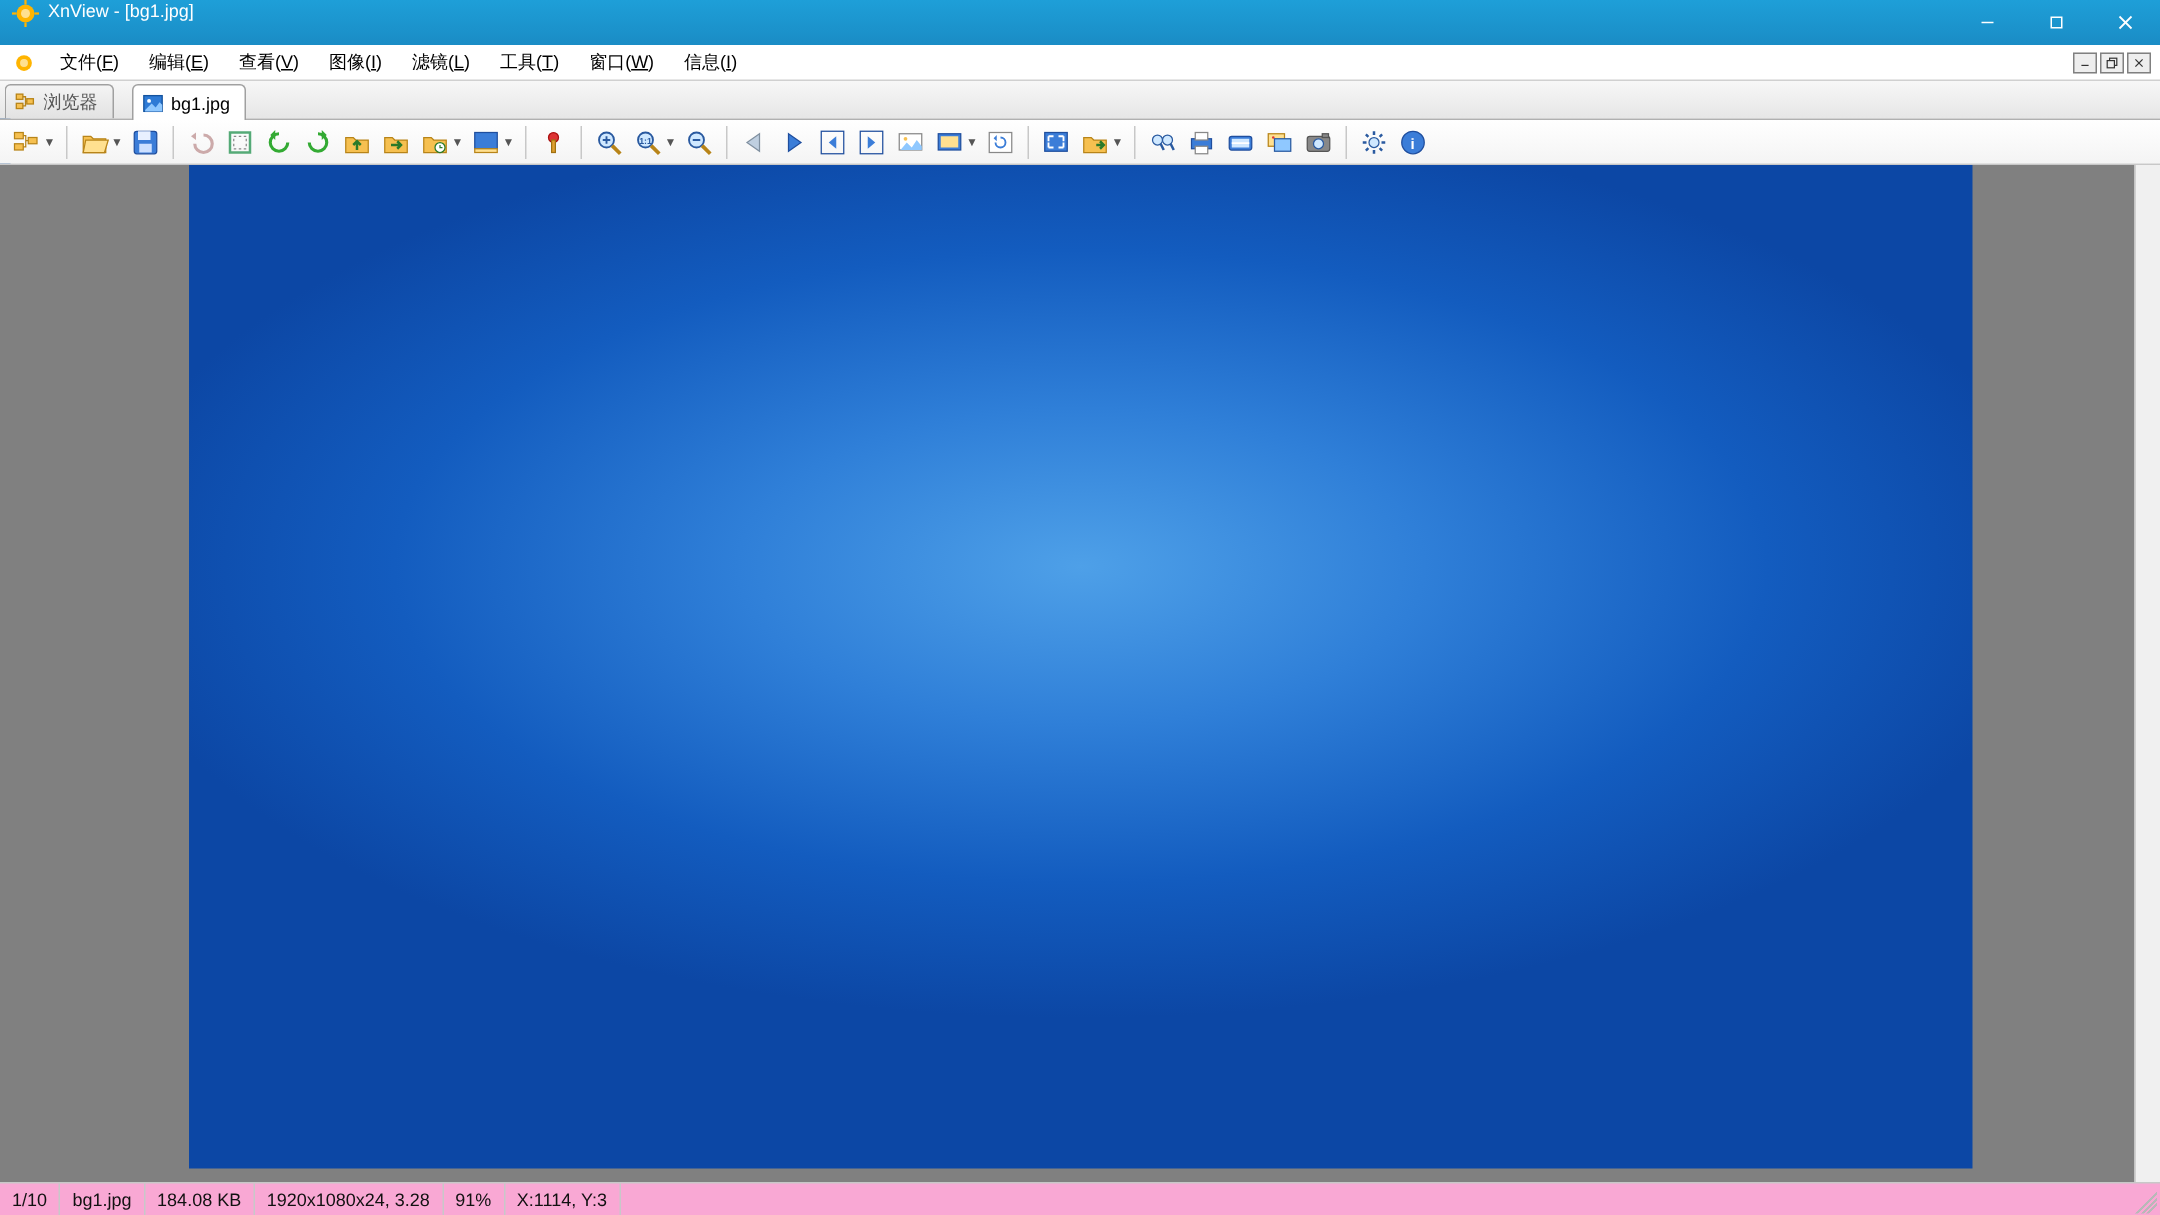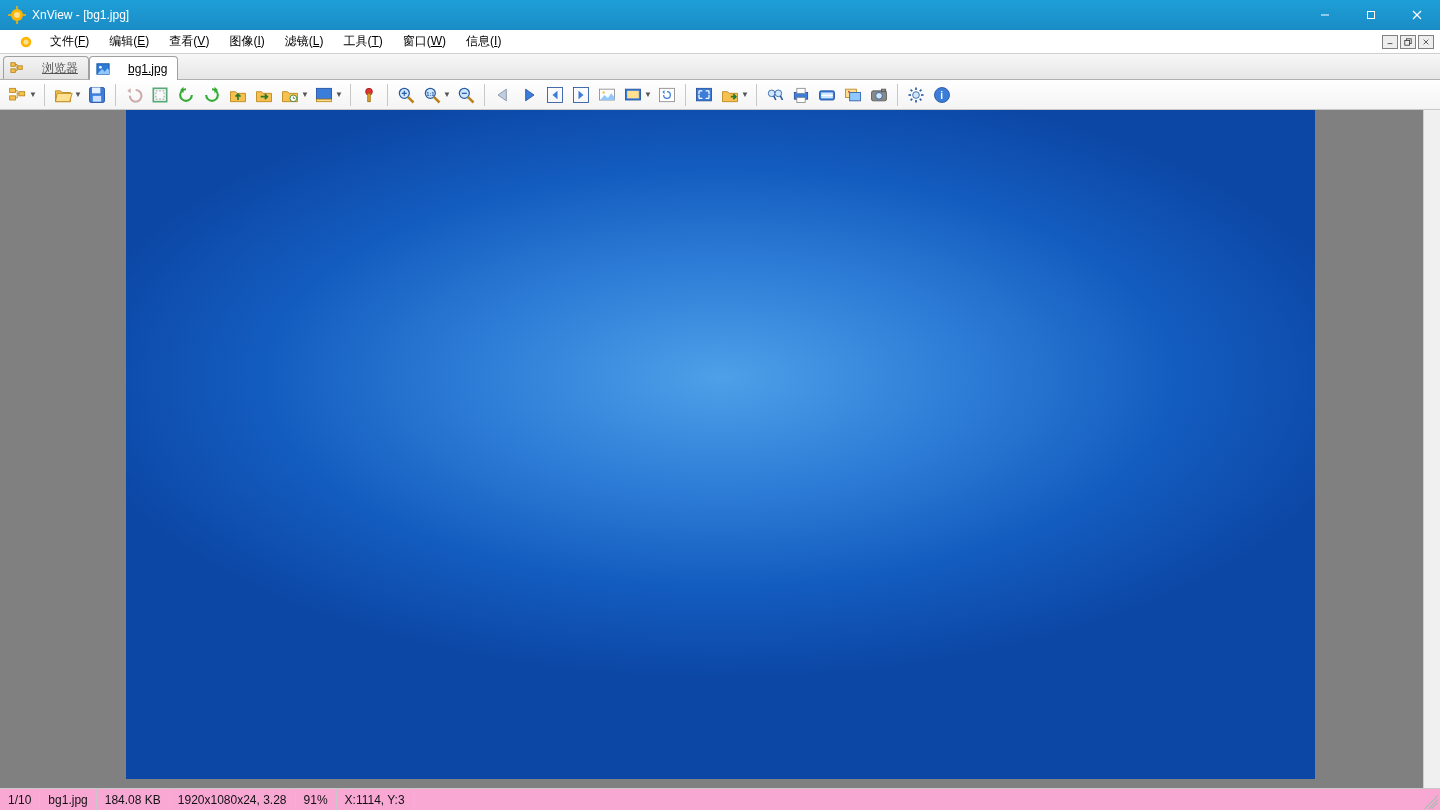--- a/index.html
+++ b/index.html
@@ -2,36 +2,36 @@
 <html><head>
 <meta charset="utf-8">
 <style>
   * { box-sizing: border-box; }
   html, body { margin:0; padding:0; width:1440px; height:810px; font-family: "Microsoft YaHei", "Segoe UI", Tahoma, sans-serif; background:#808080; }
   .window { width:1440px; height:810px; display:flex; flex-direction:column; position:relative; background:#fff; }
   
   .desktop-strip { position:absolute; left:0; top:30px; bottom:0; width:7px; background:linear-gradient(to bottom,#2e6cb8 0%,#a6cef0 30%,#e0f0ff 55%,#6a9a3a 85%,#4a7a2a 100%); z-index:0;}
   .inner { position:relative; z-index:1; display:flex; flex-direction:column; height:100%; }
   
-  .titlebar { height:30px; background:linear-gradient(to bottom,#1e9fd8,#1a8cc5); color:#fff; display:flex; align-items:center; padding:0 0 0 8px; font-size:12px; }
+  .titlebar { height:30px; background:linear-gradient(to bottom,#1e9fd8,#1a8cc5); color:#fff; display:flex; align-items:flex-start; padding:0 0 0 8px; font-size:12px; }
   .titlebar .app-icon { width:18px; height:18px; margin-right:6px; display:flex; align-items:center; justify-content:center; }
   .titlebar .title-text { flex:0 0 auto; }
   .win-controls { margin-left:auto; display:flex; height:100%; }
   .win-btn { width:46px; display:flex; align-items:center; justify-content:center; color:#fff; cursor:pointer; }
   .win-btn svg { width:10px; height:10px; }
   
-  .menubar { height:24px; background:#fff; border-bottom:1px solid #d0d0d0; display:flex; align-items:center; padding-left:16px; font-size:12px; color:#000; }
+  .menubar { height:24px; background:#fff; border-bottom:1px solid #d0d0d0; display:flex; align-items:center; padding-left:6px; font-size:12px; color:#000; }
   .menubar .menu-icon { width:20px; height:20px; display:flex; align-items:center; justify-content:center; margin-right:4px;}
   .menubar .menu-item { padding:2px 10px; cursor:default; }
   .menubar .menu-item .u { text-decoration: underline; }
   .mdi-controls { margin-left:auto; display:flex; gap:2px; padding-right:6px; }
   .mdi-btn { width:16px; height:14px; border:1px solid #808080; background:#eee; display:flex; align-items:center; justify-content:center; font-size:8px; color:#333; cursor:pointer;}
   
   .tabstrip { height:26px; background:linear-gradient(to bottom,#f7f7f7,#e6e6e6); border-bottom:1px solid #b0b0b0; display:flex; align-items:flex-end; padding-left:3px; font-size:12px; }
-  .tab { height:23px; border:1px solid #a0a0a0; border-bottom:none; border-top-left-radius:4px; border-top-right-radius:4px; margin-right:0; padding:0 10px 0 6px; display:flex; align-items:center; gap:18px; background:linear-gradient(to bottom,#f4f4f4,#e2e2e2); color:#555; cursor:pointer;text-decoration:underline;}
+  .tab { height:23px; border:1px solid #a0a0a0; border-bottom:none; border-top-left-radius:4px; border-top-right-radius:4px; margin-right:12px; padding:0 10px 0 6px; display:flex; align-items:center; gap:5px; background:linear-gradient(to bottom,#f4f4f4,#e2e2e2); color:#555; cursor:pointer;}
   .tab.active { background:#fff; color:#000; height:24px; position:relative; top:1px; }
   .tab .tab-ico { width:14px; height:14px; display:flex; }
   
   .toolbar { height:30px; background:linear-gradient(to bottom,#ffffff,#f4f4f4); border-bottom:1px solid #c8c8c8; display:flex; align-items:center; padding:0 6px; gap:2px; }
   .tbtn { min-width:24px; height:26px; padding:0 2px; display:flex; align-items:center; justify-content:center; border-radius:3px; cursor:pointer; }
   .tbtn .dd { width:7px; margin-left:1px; color:#555; font-size:8px;}
   .sep { width:1px; height:22px; background:#c8c8c8; margin:0 4px; }
   .ticon { width:20px; height:20px; display:block; }
   
   .canvas-area { flex:1; background:#808080; display:flex; align-items:flex-start; justify-content:center; overflow:hidden; position:relative; }

